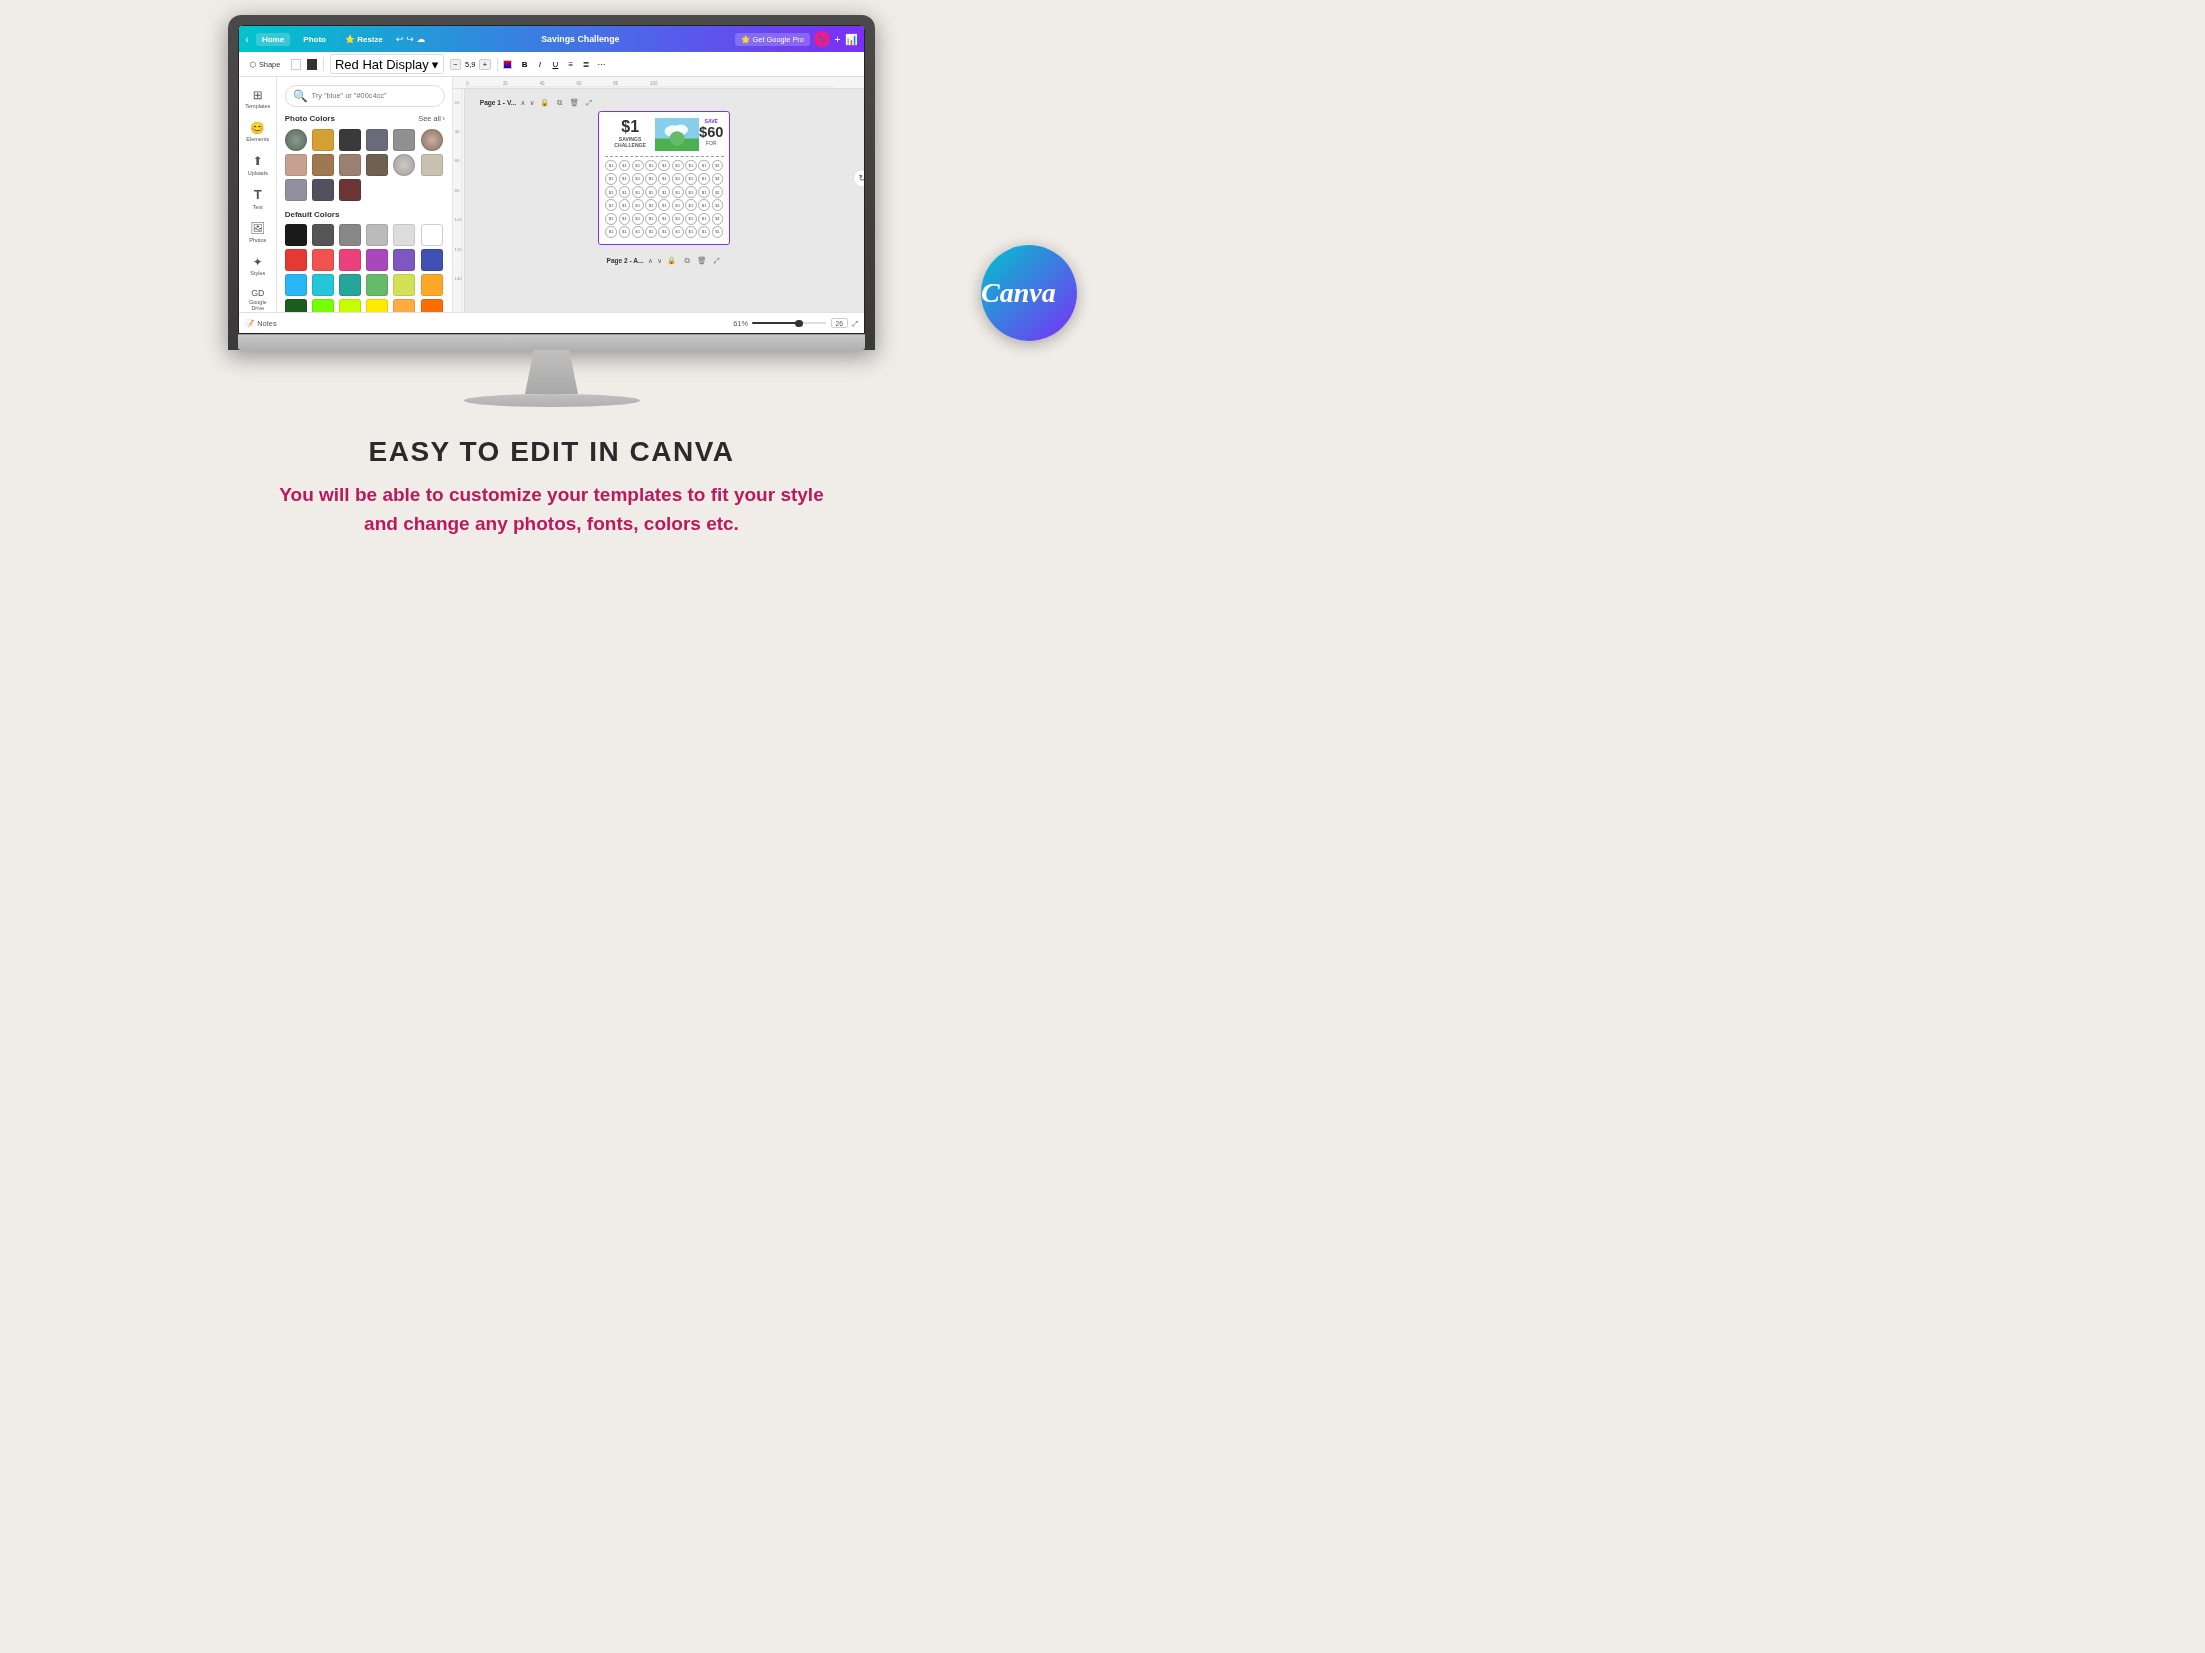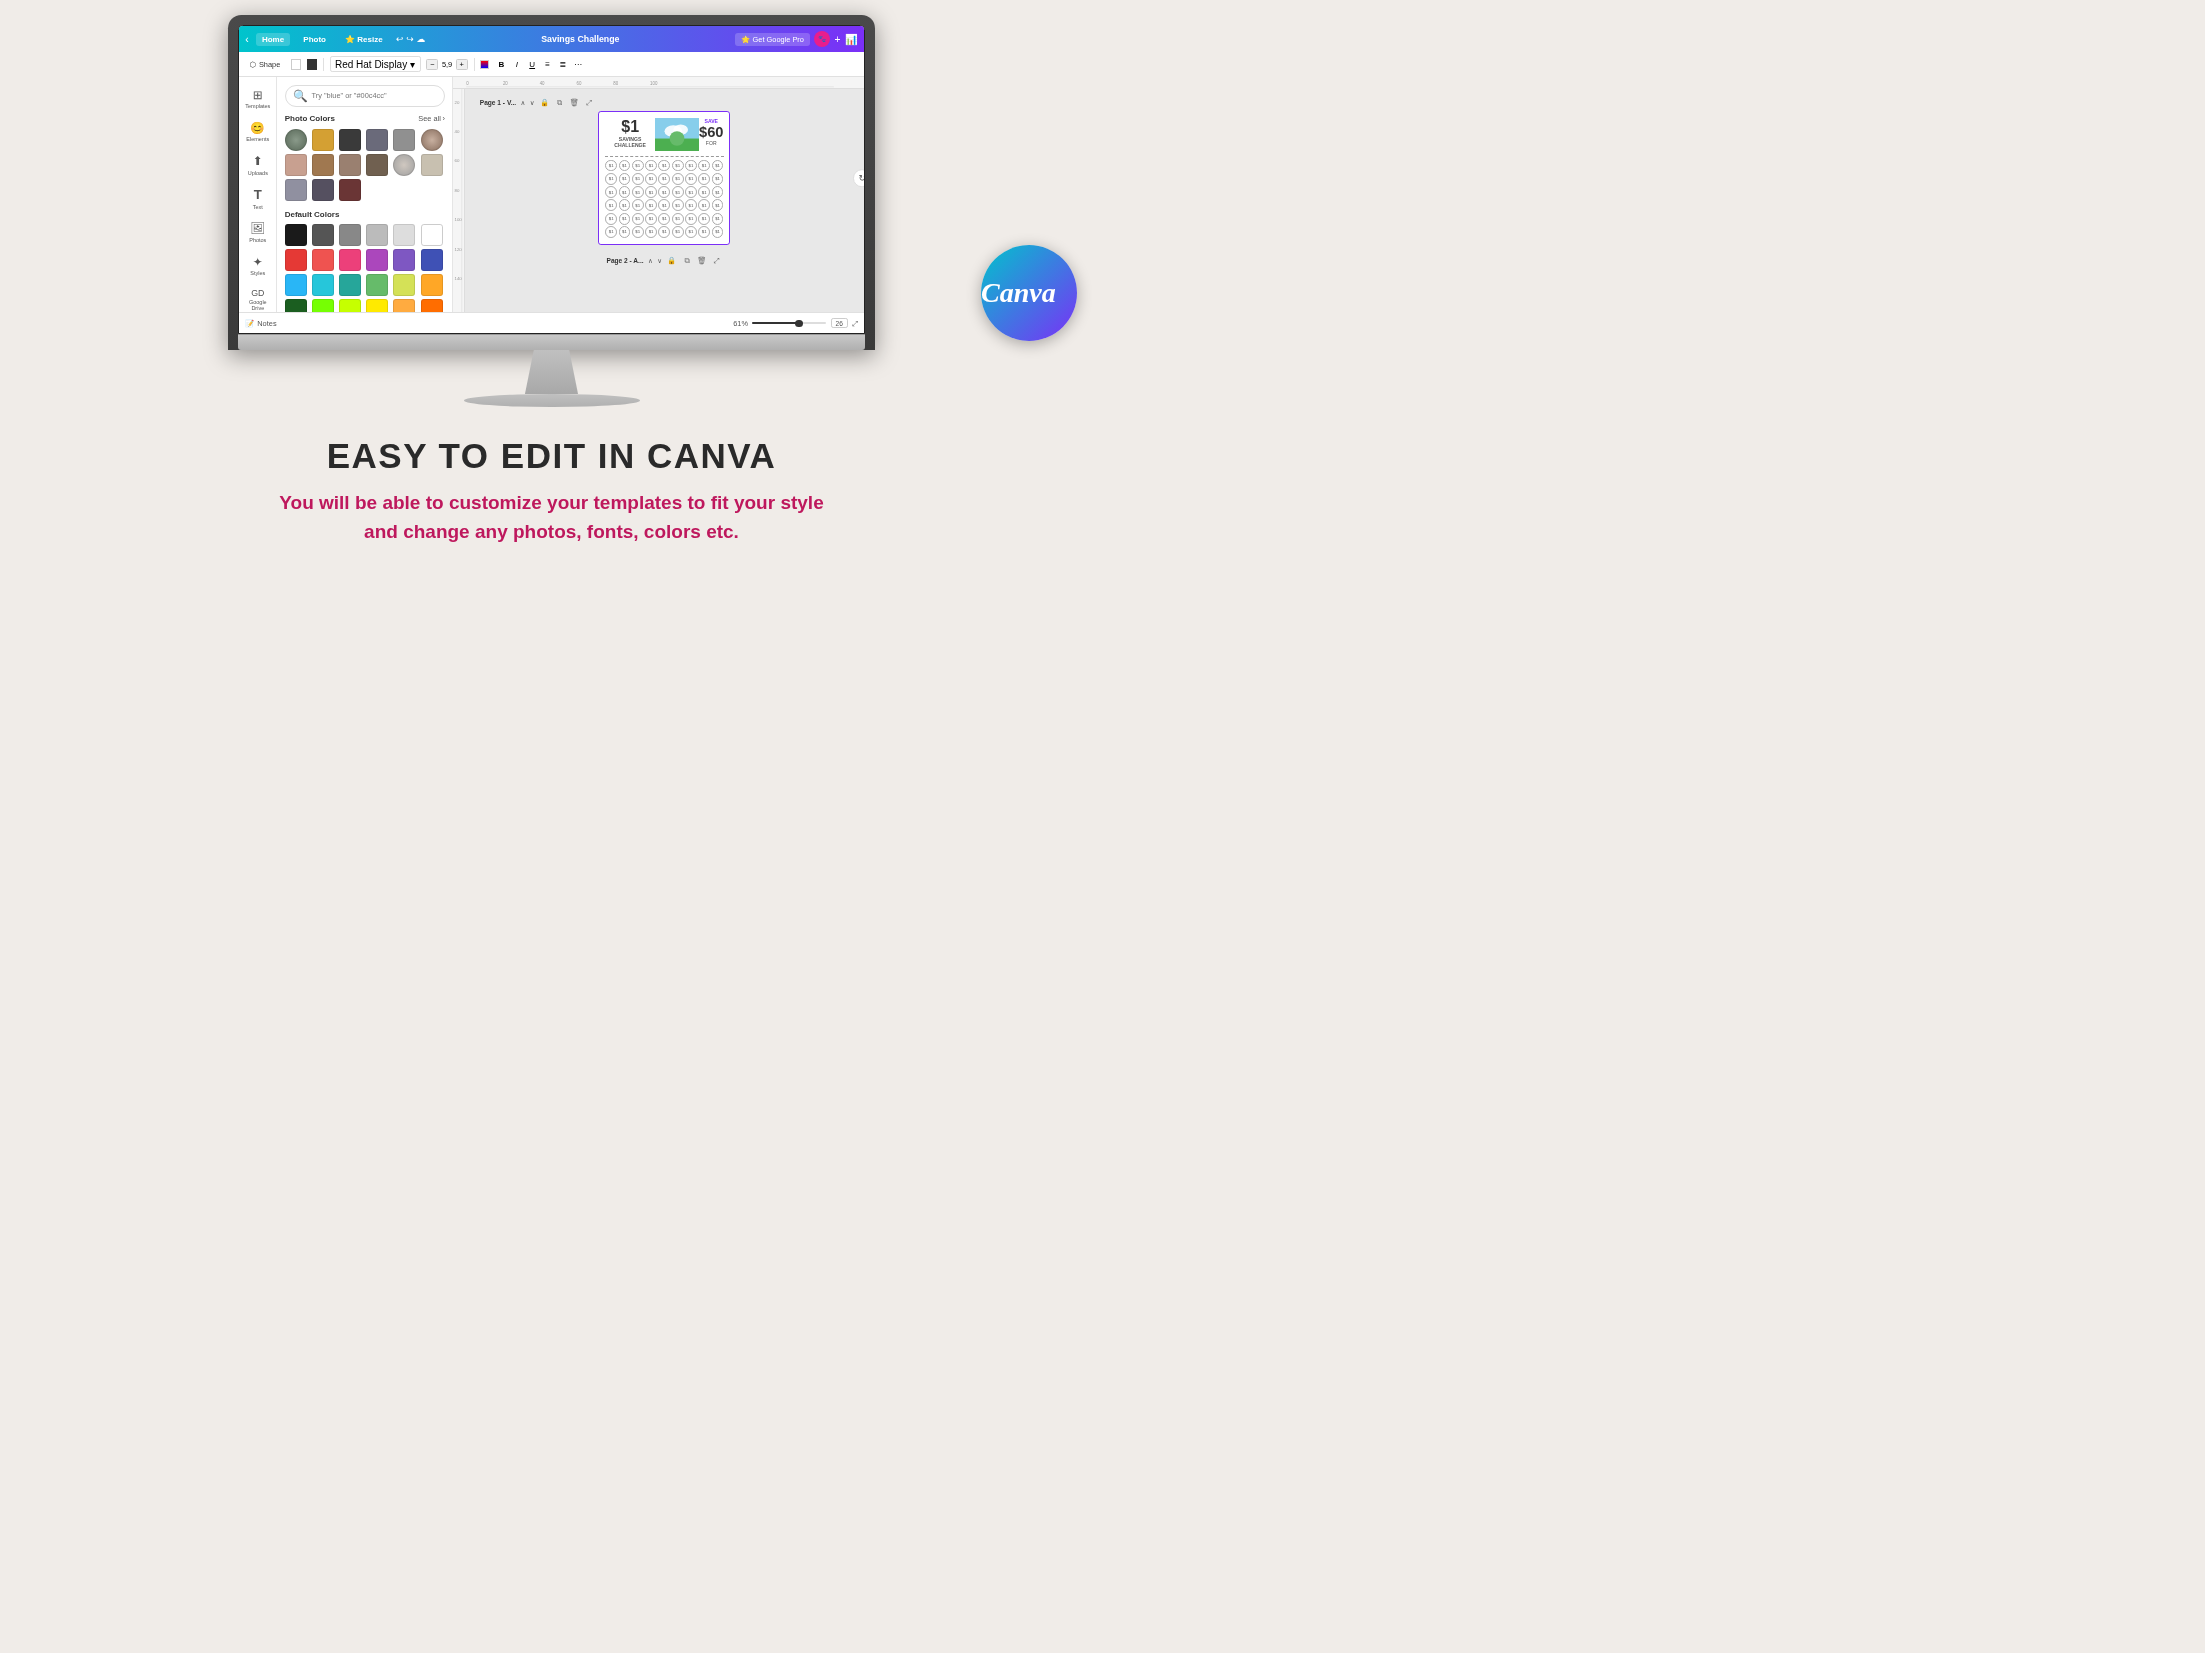--- a/index.html
+++ b/index.html
@@ -83,21 +83,21 @@
       font-style: italic;
       font-weight: bold;
     }
 
     
     .bottom-section {
       text-align: center;
       padding: 29px 74px 22px;
     }
     .main-heading {
-      font-size: 35px;
+      font-size: 28px;
       font-weight: 900;
       color: #2a2a2a;
       letter-spacing: 1.5px;
       text-transform: uppercase;
       margin-bottom: 13.2px;
     }
     .sub-text {
       font-size: 19px;
       color: #be185d;
       font-weight: 600;
@@ -214,21 +214,21 @@
     }
     .toolbar-divider {
       width: 0.7px;
       height: 13.2px;
       background: #e0e0e0;
     }
     .font-selector {
       display: flex;
       align-items: center;
       gap: 2.9px;
-      font-size: 10px;
+      font-size: 13px;
       border: 0.7px solid #ddd;
       padding: 1.5px 4.4px;
       border-radius: 2.2px;
       cursor: pointer;
     }
     .font-size-ctrl {
       display: flex;
       align-items: center;
       gap: 1.5px;
       font-size: 7.4px;

